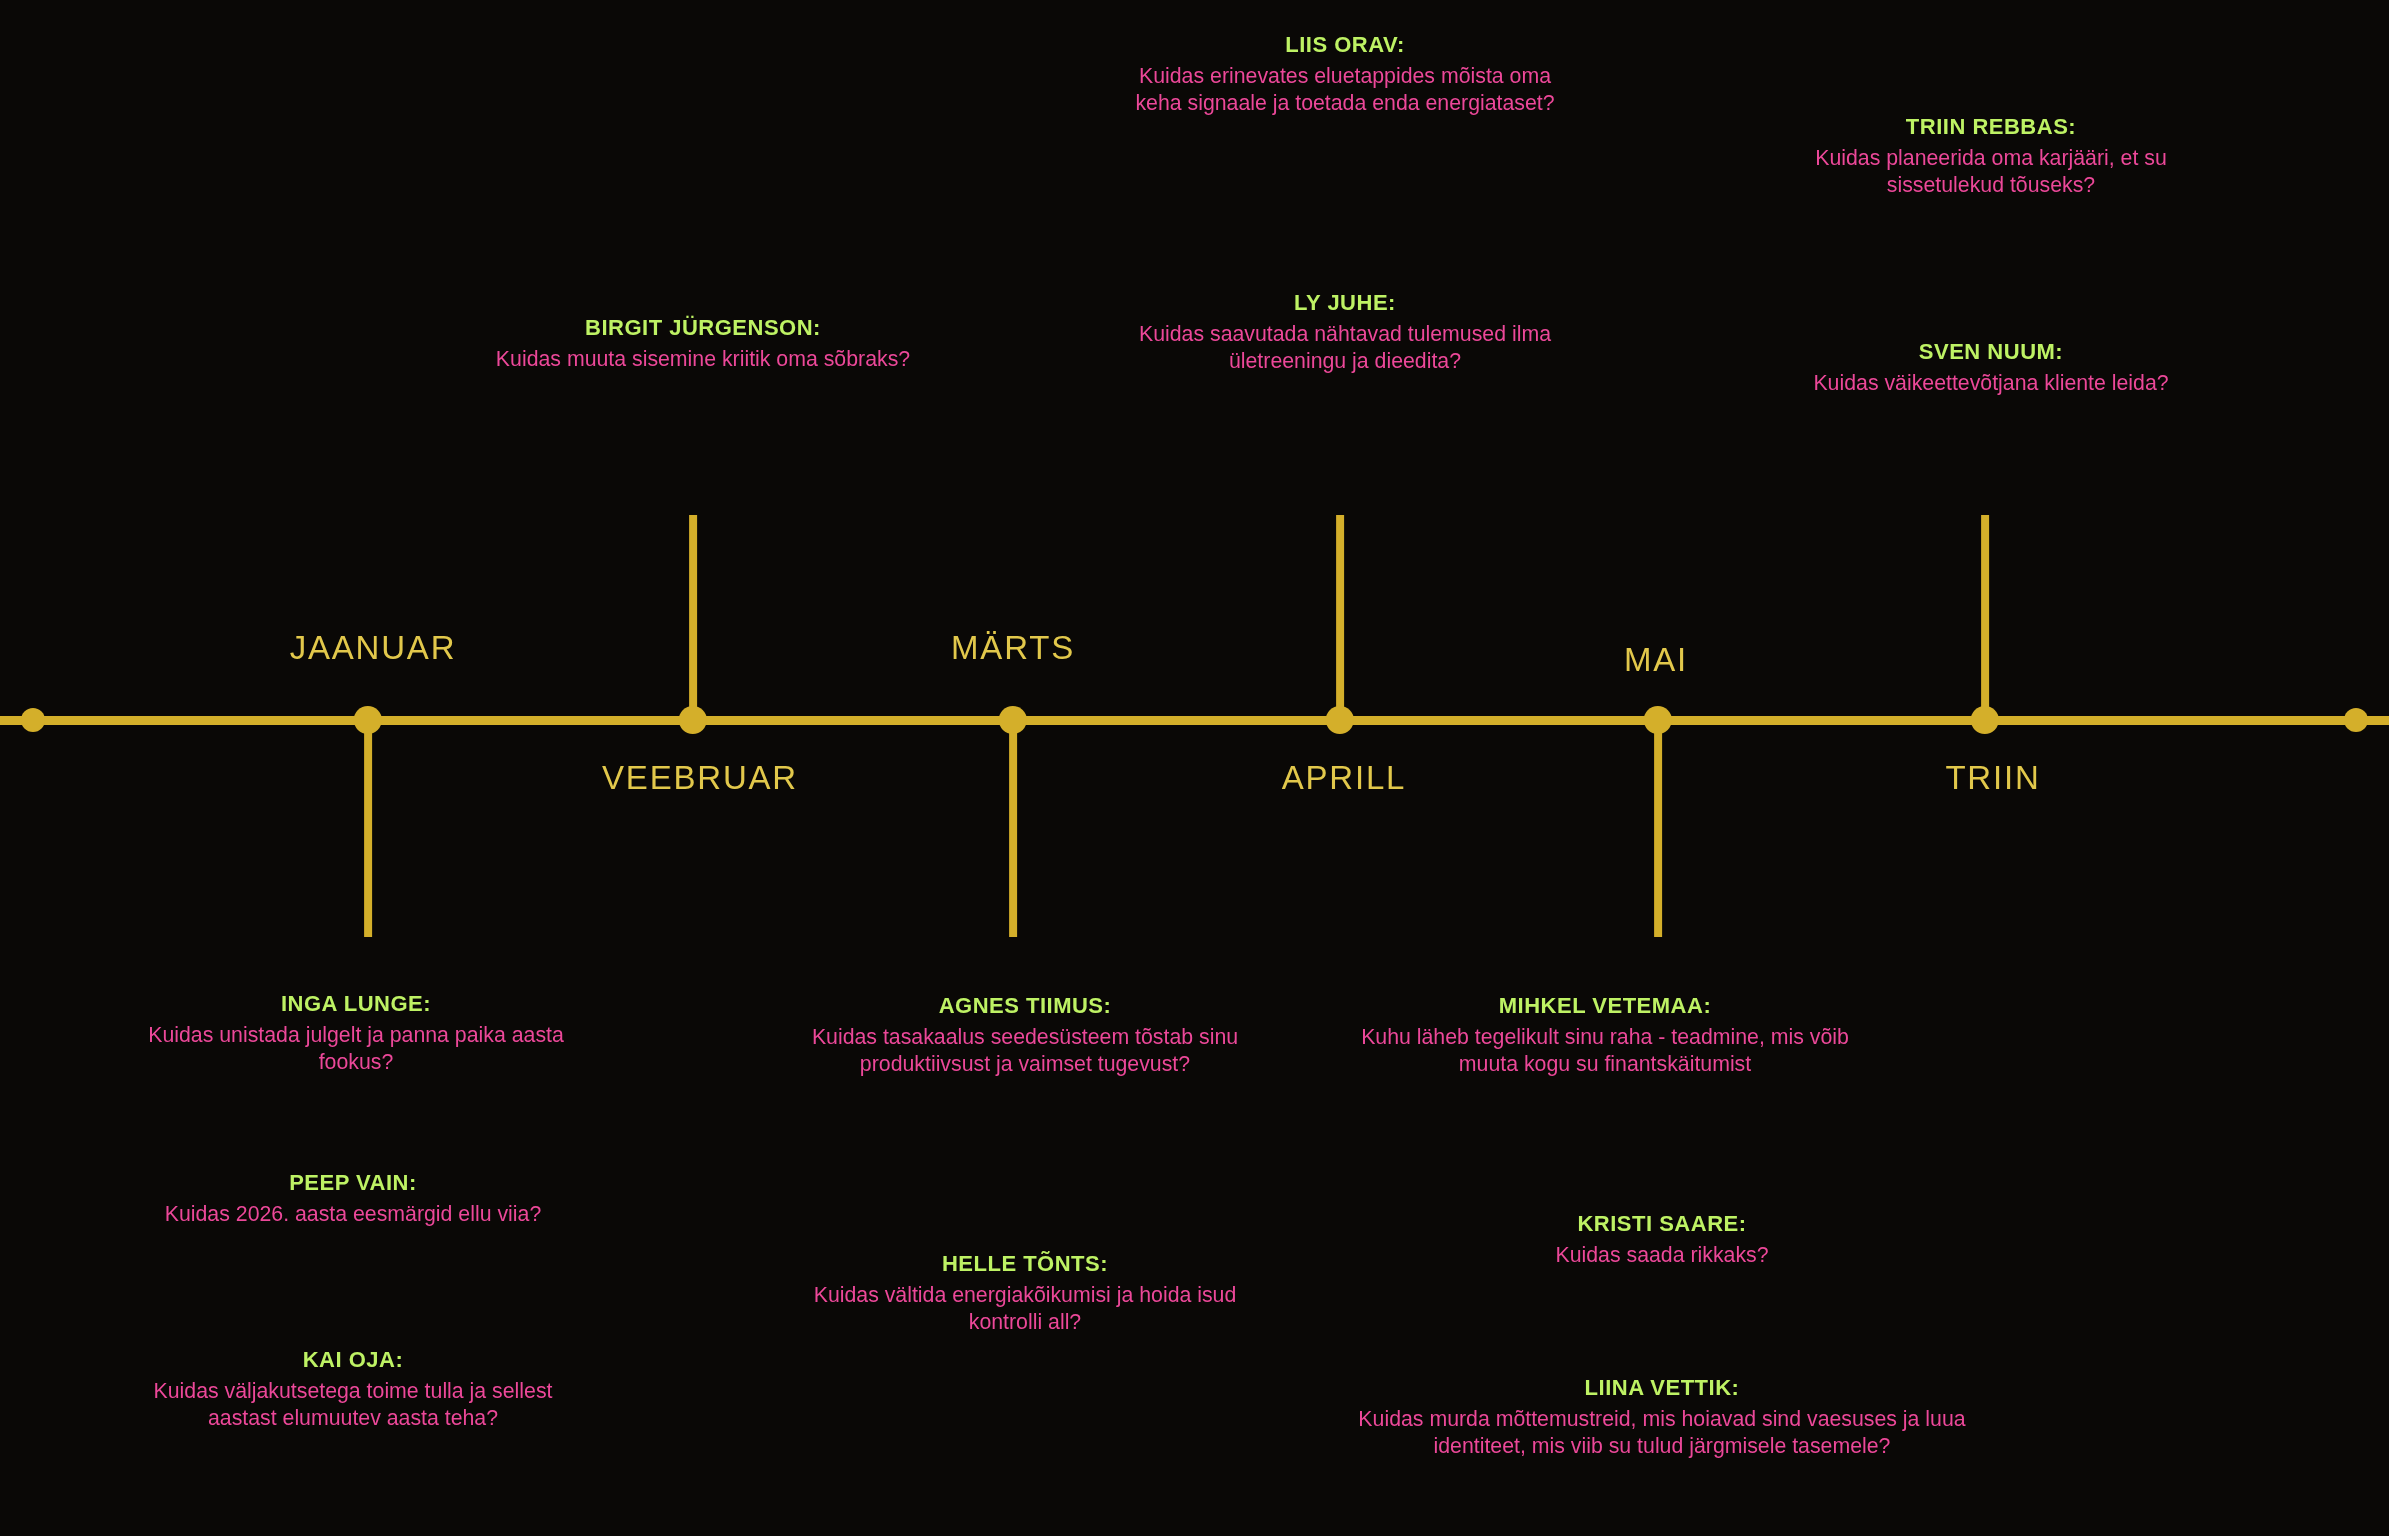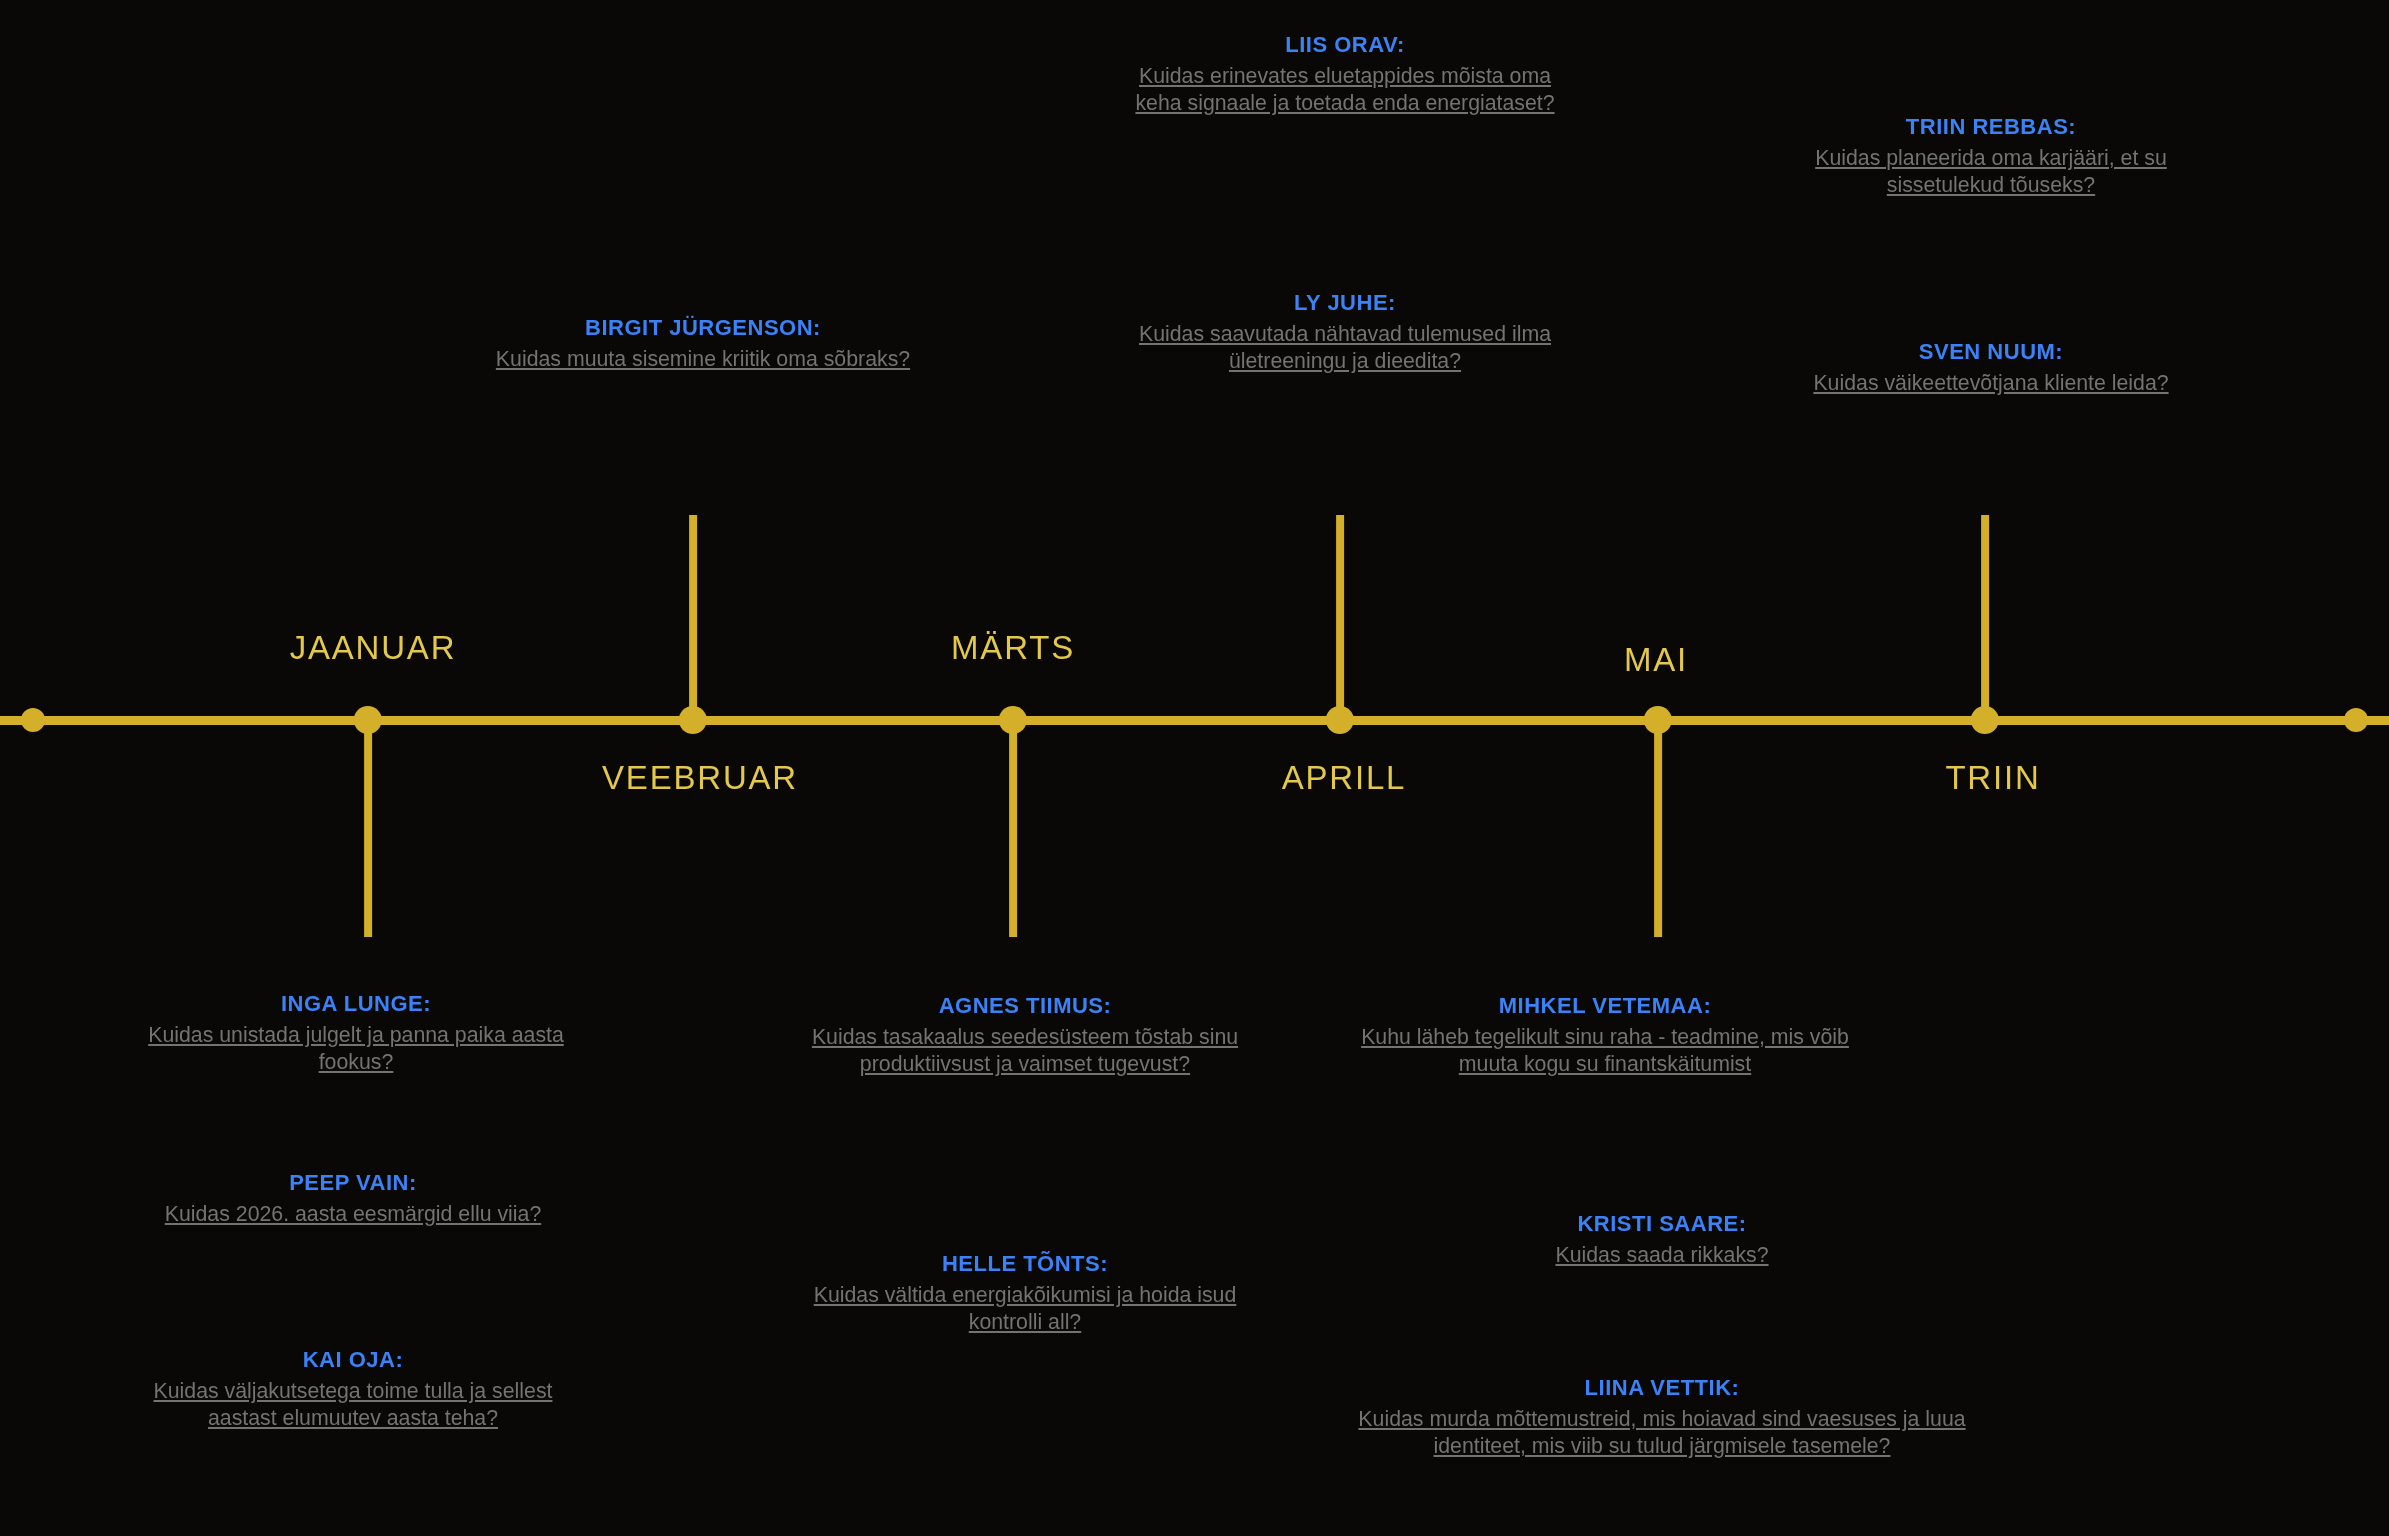--- a/index.html
+++ b/index.html
@@ -70,32 +70,31 @@
   .month.below { top: 759px; }
 
   
   .entry {
     position: absolute;
     transform: translateX(-50%);
     text-align: center;
     line-height: 1.28;
   }
   .entry .name {
-    color: #3b82f6;
+    color: #bef264;
     font-size: 22px;
     font-weight: 700;
     letter-spacing: 0.5px;
     margin-bottom: 3.6px;
     white-space: nowrap;
   }
   .entry .desc {
-    color: #737373;
+    color: #ec4899;
     font-size: 21.3px;
     font-weight: 400;
-    text-decoration: underline;
   }
 </style>
 </head>
 <body>
 
 <div id="stage">
 
   <div class="axis-line"></div>
   <div class="axis-cap" style="left:21.3px;"></div>
   <div class="axis-cap" style="left:2344px;"></div>

